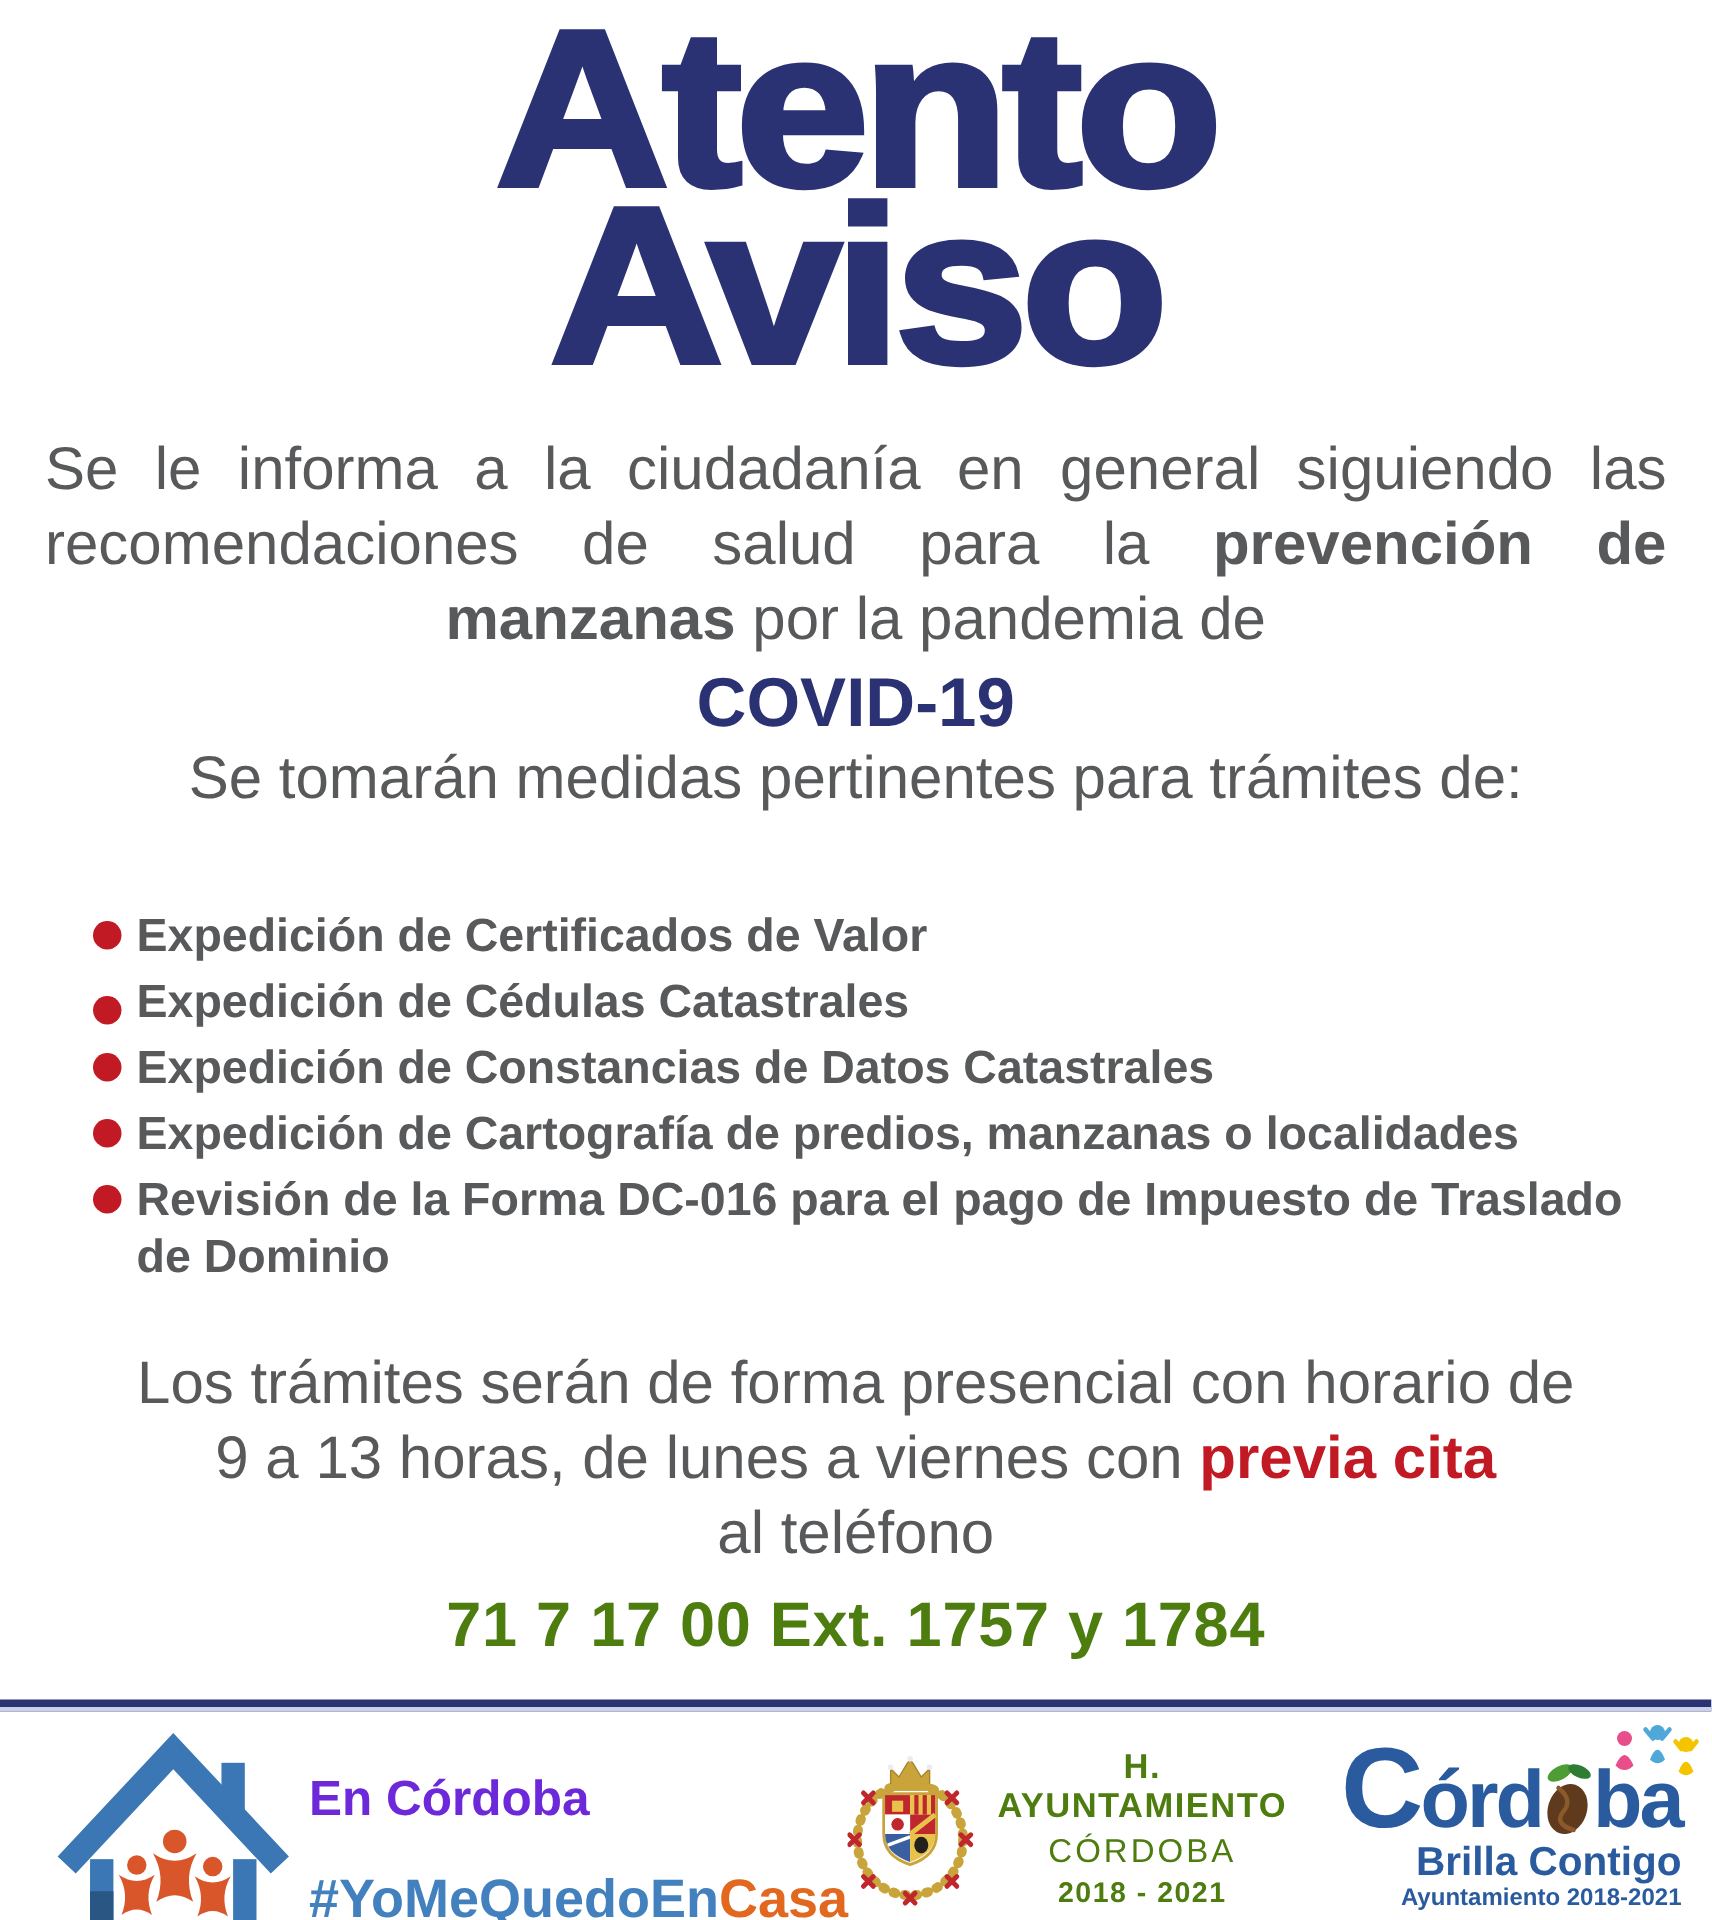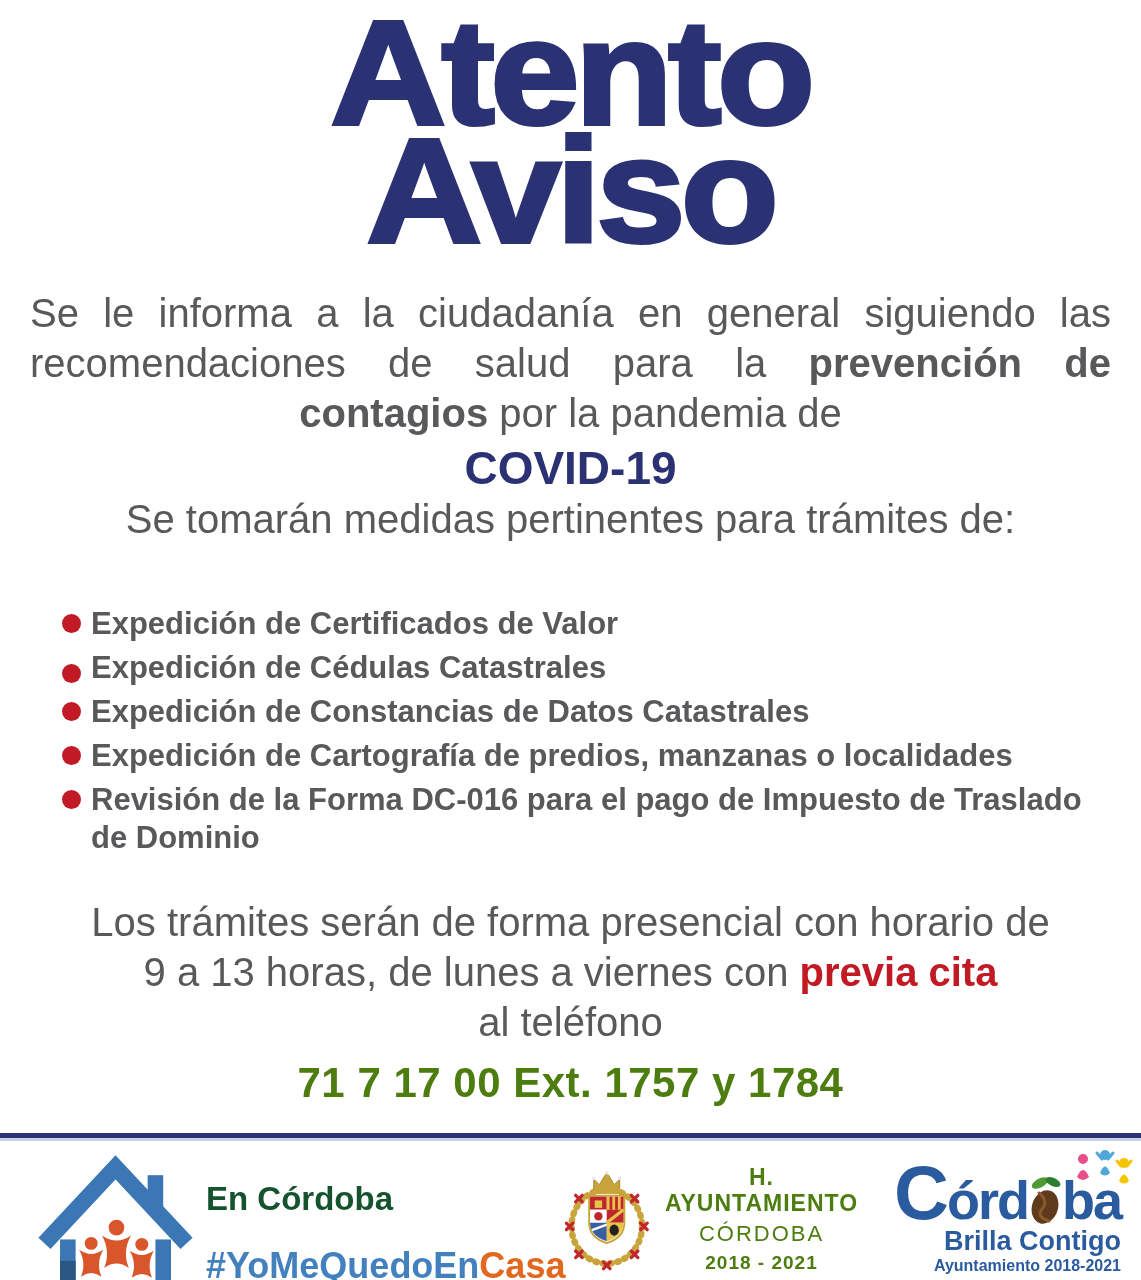--- a/index.html
+++ b/index.html
@@ -81,21 +81,21 @@
 
   
   .footer {
     display: flex;
     align-items: center;
     padding: 6px 14px 0 30px;
     height: 150px;
   }
   .stayhome { display: flex; align-items: center; }
   .stayhome-text { margin-left: 4px; margin-top: 28px; }
-  .sh1 { color: #14532d; font-weight: bold; font-size: 33px; line-height: 34px; }
+  .sh1 { color: #6d28d9; font-weight: bold; font-size: 33px; line-height: 34px; }
   .sh2 { font-weight: bold; font-size: 36px; line-height: 38px; margin-top: 31px; }
   .sh2 .blue { color: #4380BE; }
   .sh2 .orange { color: #E2671F; }
 
   .ayto { display: flex; align-items: center; margin-left: auto; }
   .ayto-text { text-align: center; color: #4d7c0f; margin-left: 6px; }
   .ayto-l1 { font-size: 23px; font-weight: bold; letter-spacing: 1px; line-height: 26px; }
   .ayto-l2 { font-size: 22px; font-weight: normal; letter-spacing: 2px; line-height: 36px; }
   .ayto-l3 { font-size: 19px; font-weight: bold; letter-spacing: 1px; line-height: 22px; }
 
@@ -122,21 +122,21 @@
 <div class="poster">
 
   <div class="title">
     <div>Atento</div>
     <div>Aviso</div>
   </div>
 
   <div class="intro">
     <div class="line jline"><span>Se le informa a la ciudadanía en general siguiendo las</span></div>
     <div class="line jline"><span>recomendaciones de salud para la</span> <b>prevención de</b></div>
-    <div class="line cline"><b>contagios</b> <span>por la pandemia de</span></div>
+    <div class="line cline"><b>manzanas</b> <span>por la pandemia de</span></div>
     <div class="covid">COVID-19</div>
     <div class="measures">Se tomarán medidas pertinentes para trámites de:</div>
   </div>
 
   <ul class="bullets">
     <li><span class="dot"></span><span>Expedición de Certificados de Valor</span></li>
     <li><span class="dot"></span><span>Expedición de Cédulas Catastrales</span></li>
     <li><span class="dot"></span><span>Expedición de Constancias de Datos Catastrales</span></li>
     <li><span class="dot"></span><span>Expedición de Cartografía de predios, manzanas o localidades</span></li>
     <li><span class="dot"></span><span>Revisión de la Forma DC-016 para el pago de Impuesto de Traslado de Dominio</span></li>

